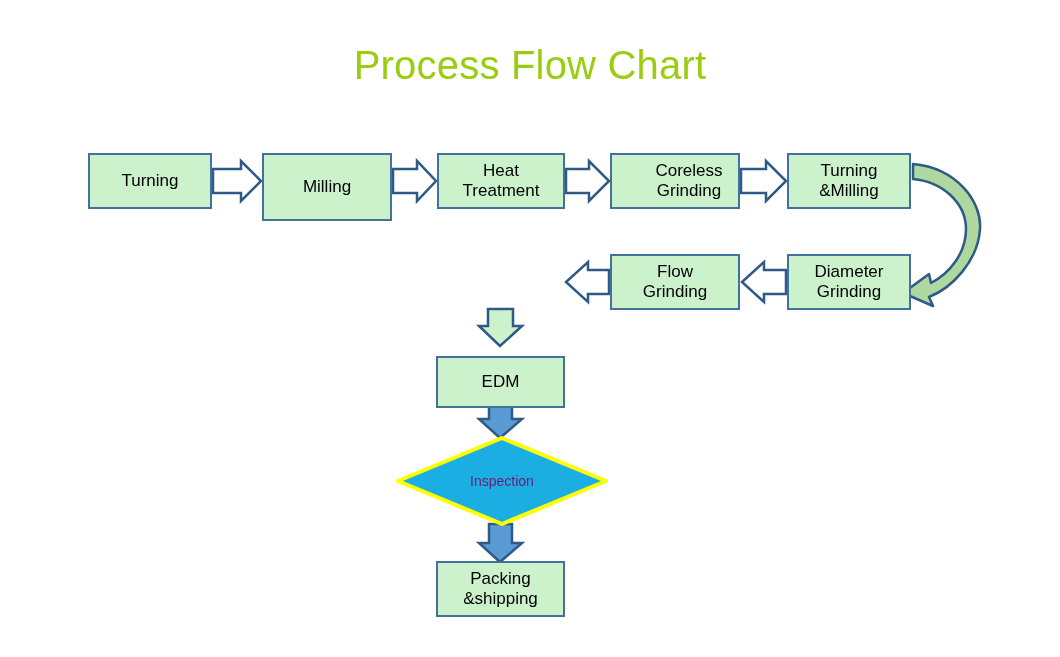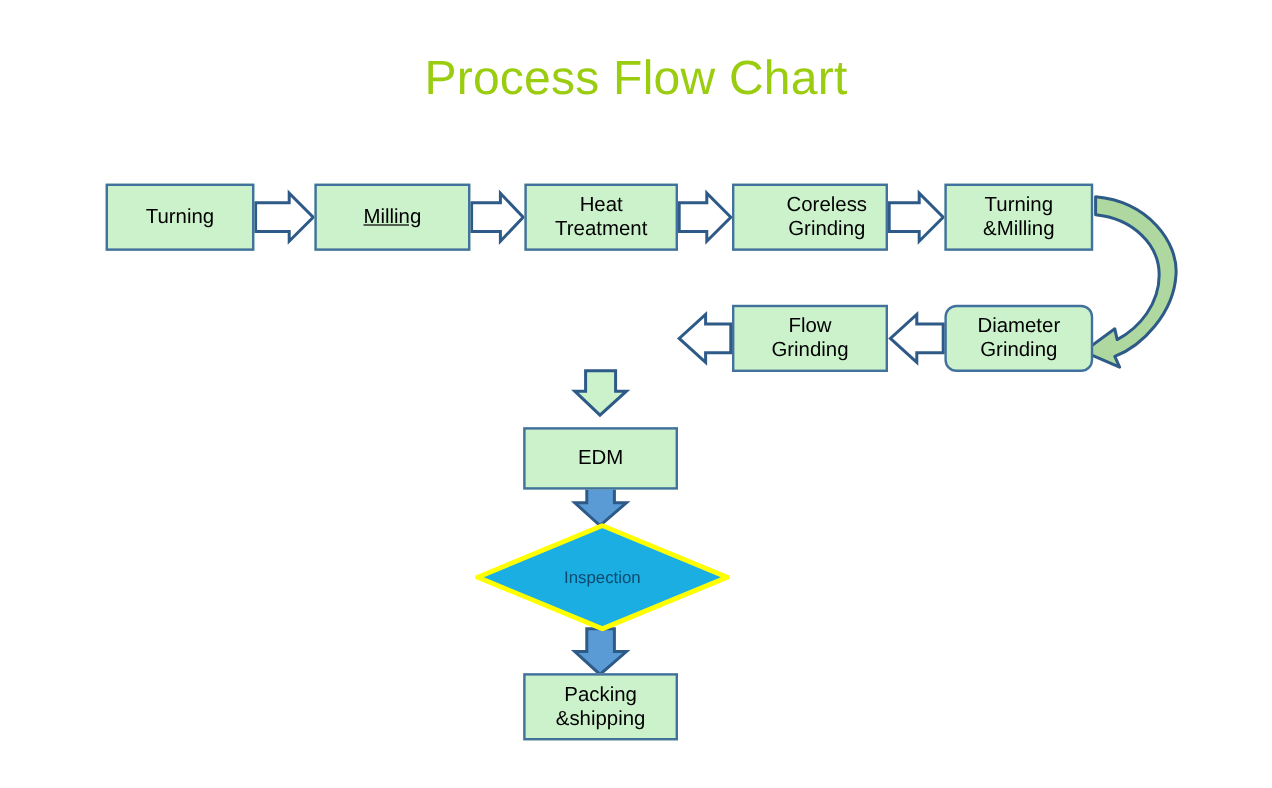--- a/index.html
+++ b/index.html
@@ -71,21 +71,21 @@
   .diamond .diamond-shape {
     position: absolute;
     left: 0; top: 0;
     width: 100%;
     height: 100%;
   }
   .diamond .diamond-label {
     position: relative;
     z-index: 2;
     font-size: 14px;
-    color: #0c4a6e;
+    color: #701a75;
     text-align: center;
     line-height: 16px;
   }
 
   svg.layer {
     position: absolute;
     left: 0;
     top: 0;
     width: 1060px;
     height: 657px;
@@ -129,40 +129,40 @@
 
     <polygon points="489,508 512,508 512,527 522,527 500,546 479,527 489,527" fill="#5B9BD5" stroke="#2E5A88" stroke-width="2.5" stroke-linejoin="miter"></polygon>
   </svg>
 
   <div class="title">Process Flow Chart</div>
 
   <div class="node" style="left:88px; top:137px; width:124px; height:56px;">
     <span class="node-label">Turning</span>
   </div>
 
-  <div class="node" style="left:262px; top:137px; width:130px; height:56px;text-decoration:underline;">
+  <div class="node" style="left:262px; top:137px; width:130px; height:68px;">
     <span class="node-label">Milling</span>
   </div>
 
   <div class="node" style="left:437px; top:137px; width:128px; height:56px;">
     <span class="node-label">Heat
 Treatment</span>
   </div>
 
   <div class="node" style="left:610px; top:137px; width:130px; height:56px;padding-left:28px;">
     <span class="node-label">Coreless
 Grinding</span>
   </div>
 
   <div class="node" style="left:787px; top:137px; width:124px; height:56px;">
     <span class="node-label">Turning
 &amp;Milling</span>
   </div>
 
-  <div class="node" style="left:787px; top:238px; width:124px; height:56px;border-radius:10px;">
+  <div class="node" style="left:787px; top:238px; width:124px; height:56px;">
     <span class="node-label">Diameter
 Grinding</span>
   </div>
 
   <div class="node" style="left:610px; top:238px; width:130px; height:56px;">
     <span class="node-label">Flow
 Grinding</span>
   </div>
 
 

